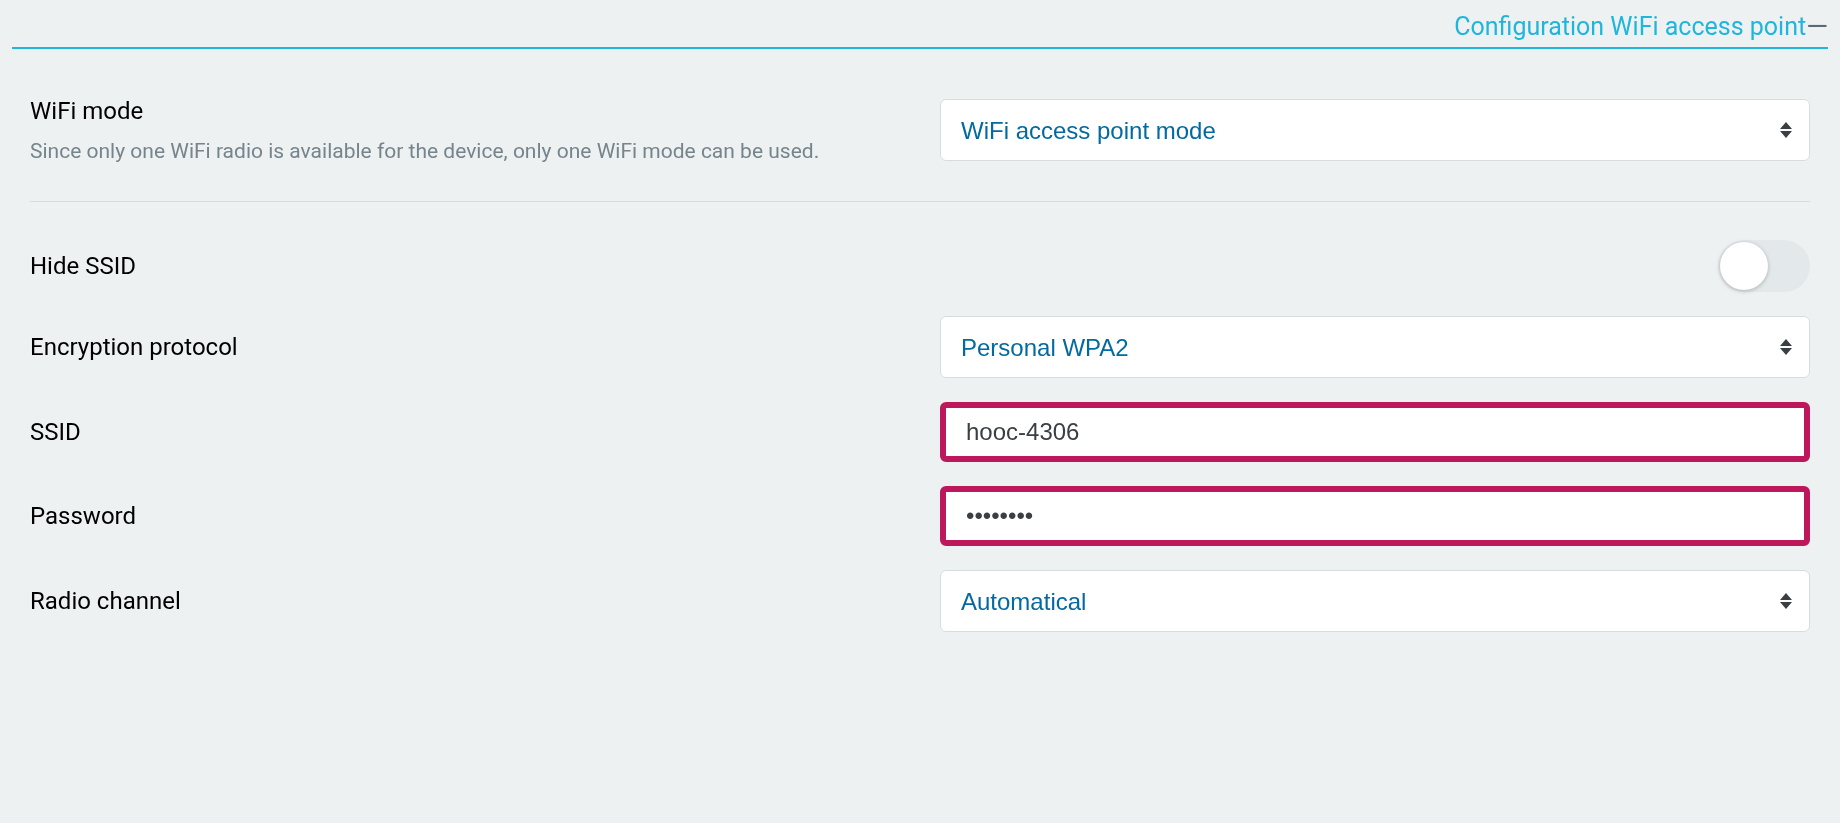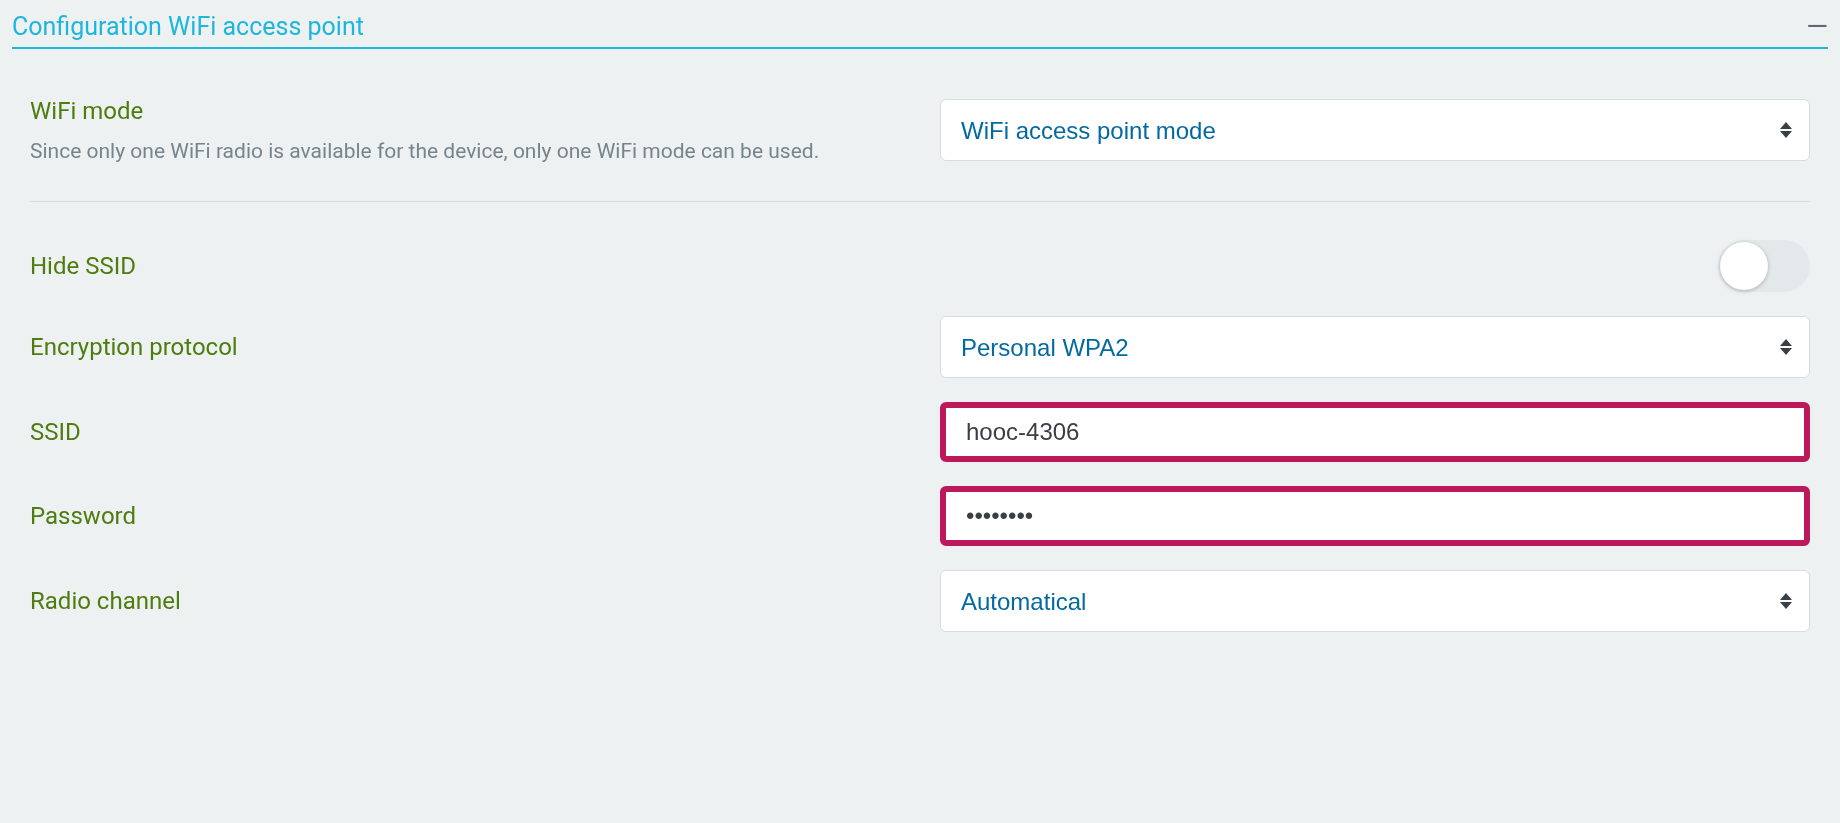--- a/index.html
+++ b/index.html
@@ -9,21 +9,21 @@
       color: #3a3f44;
       font-size: 22px;
       width: 1840px;
       padding: 0;
     }
     .panel {
       padding: 0 12px;
     }
     .panel-header {
       display: flex;
-      justify-content: space-between;
+      justify-content: flex-end;
       align-items: center;
       padding: 12px 0 6px 0;
       border-bottom: 2px solid #1fb6dc;
     }
     .panel-title {
       color: #1fb6dc;
       font-size: 25px;
       font-weight: 400;
     }
     .collapse-icon {
@@ -39,21 +39,21 @@
     .row {
       display: flex;
       align-items: center;
       padding: 12px 0;
     }
     .label-col {
       flex: 0 0 910px;
     }
     .label-text {
       font-size: 24px;
-      color: #4d7c0f;
+      color: #000000;
     }
     .helper-text {
       font-size: 21px;
       color: #76848c;
       margin-top: 14px;
     }
     .control-col {
       flex: 1;
       display: flex;
       justify-content: flex-end;

